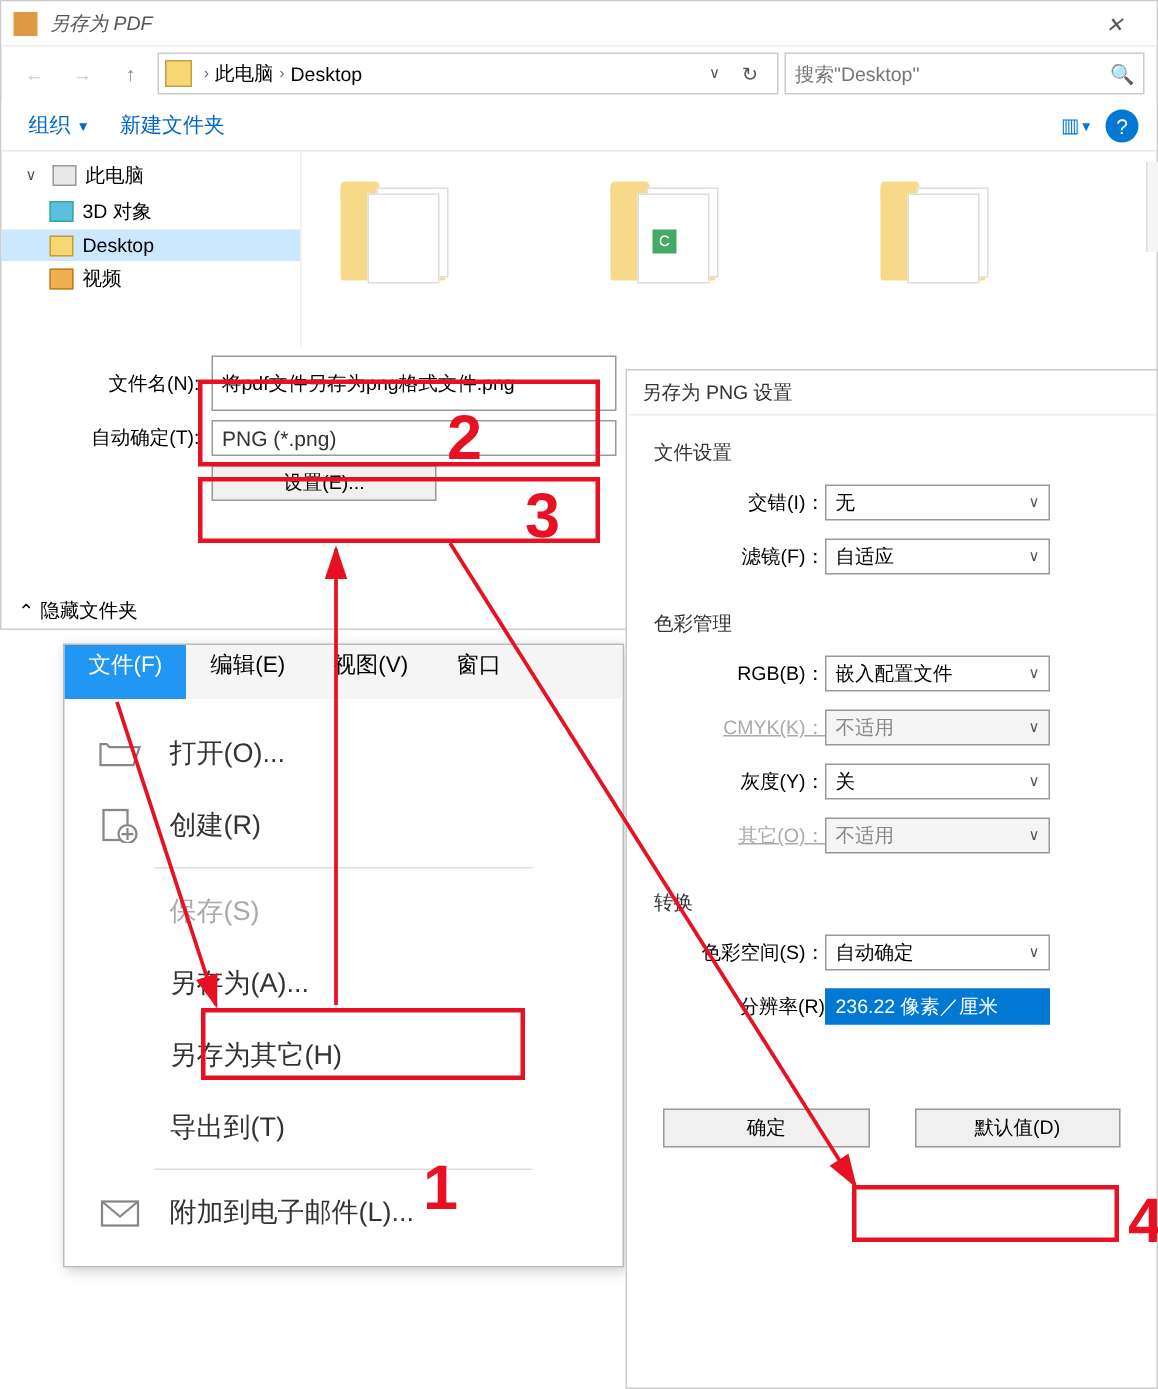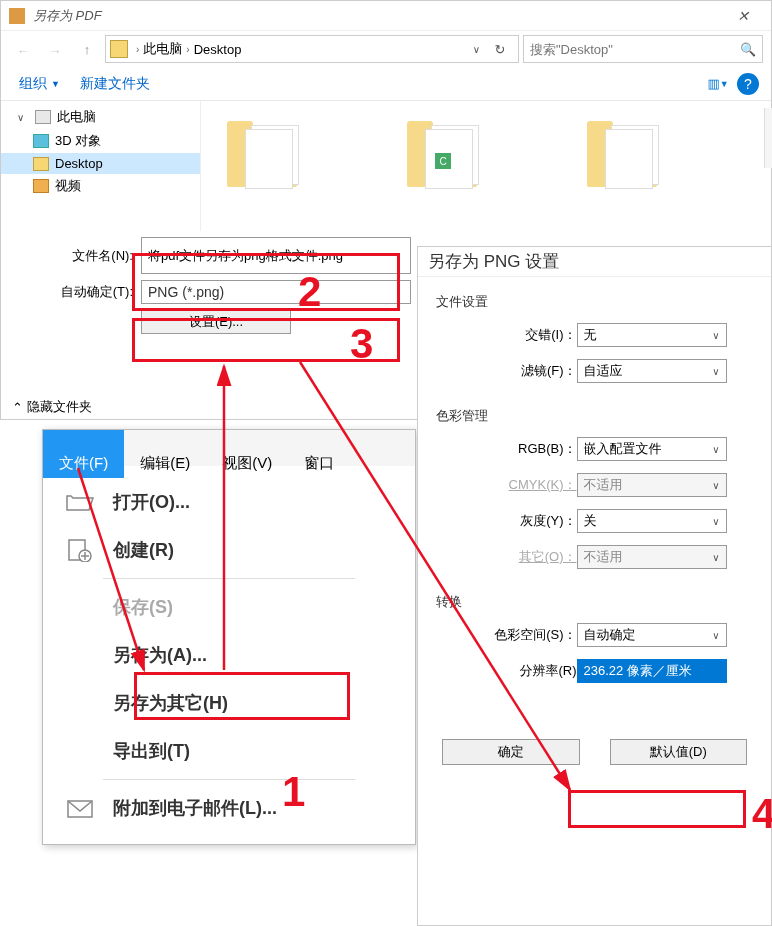--- a/index.html
+++ b/index.html
@@ -54,35 +54,35 @@
 .form-label { width: 128px; text-align: right; padding-right: 8px; font-size: 13px; }
 .form-input { flex: 1; max-width: 270px; height: 37px; border: 1px solid #999; padding: 0 6px; font-size: 13px; }
 .form-select { flex: 1; max-width: 270px; height: 24px; border: 1px solid #999; padding: 0 6px; font-size: 14px; display: flex; align-items: center; color: #333; }
 .settings-btn { width: 150px; height: 24px; border: 1px solid #999; background: #f0f0f0; font-size: 13px; }
 
 .hide-folders { position: absolute; left: 12px; top: 398px; font-size: 13px; display: flex; align-items: center; gap: 4px; }
 
 
 .menu-popup { position: absolute; left: 42px; top: 429px; width: 374px; background: #fff; border: 1px solid #bbb; box-shadow: 2px 2px 8px rgba(0,0,0,0.2); }
 .menu-tabs { display: flex; background: #f5f5f5; height: 36px; }
-.menu-tab { padding: 24px 16px; font-size: 15px; }
+.menu-tab { padding: 4px 16px; font-size: 15px; }
 .menu-tab.active { background: #2196f3; color: #fff; }
 .menu-items { padding: 12px 0; }
-.menu-item { display: flex; align-items: center; padding: 10px 20px; gap: 16px; font-size: 18px; color: #333; font-weight: bold; }
+.menu-item { display: flex; align-items: center; padding: 10px 20px; gap: 16px; font-size: 18px; color: #333; }
 .menu-item.disabled { color: #aaa; }
 .menu-icon { width: 34px; height: 28px; display: flex; align-items: center; justify-content: center; color: #888; }
 .menu-sep { height: 1px; background: #ddd; margin: 4px 60px 4px 60px; }
 
 
 .png-dialog { position: absolute; left: 417px; top: 246px; width: 355px; height: 680px; background: #fff; border: 1px solid #ccc; }
-.png-title { height: 30px; display: flex; align-items: center; padding: 0 10px; font-size: 17px; color: #333; border-bottom: 1px solid #eee; }
+.png-title { height: 30px; display: flex; align-items: center; padding: 0 10px; font-size: 13px; color: #333; border-bottom: 1px solid #eee; }
 .png-body { padding: 16px 18px; }
 .fieldset { margin-bottom: 24px; }
 .fieldset-label { font-size: 13px; margin-bottom: 12px; color: #333; }
-.field-row { display: flex; align-items: center; margin-bottom: 12px; padding-left: 24px; justify-content: center; }
+.field-row { display: flex; align-items: center; margin-bottom: 12px; padding-left: 24px; }
 .field-label { width: 90px; text-align: right; font-size: 13px; }
 .field-label.disabled { color: #aaa; text-decoration: underline; }
 .field-select { width: 150px; height: 24px; border: 1px solid #999; background: #fff; padding: 0 6px; font-size: 13px; display: flex; align-items: center; justify-content: space-between; }
 .field-select.disabled { background: #f5f5f5; color: #888; }
 .field-select .chev { font-size: 10px; color: #555; }
 .field-input { width: 150px; height: 24px; border: 1px solid #0078d4; background: #0078d4; color: #fff; padding: 0 6px; font-size: 13px; display: flex; align-items: center; }
 .png-buttons { display: flex; gap: 30px; padding: 16px 24px; }
 .png-btn { width: 139px; height: 26px; border: 1px solid #999; background: #f0f0f0; font-size: 13px; }
 
 

